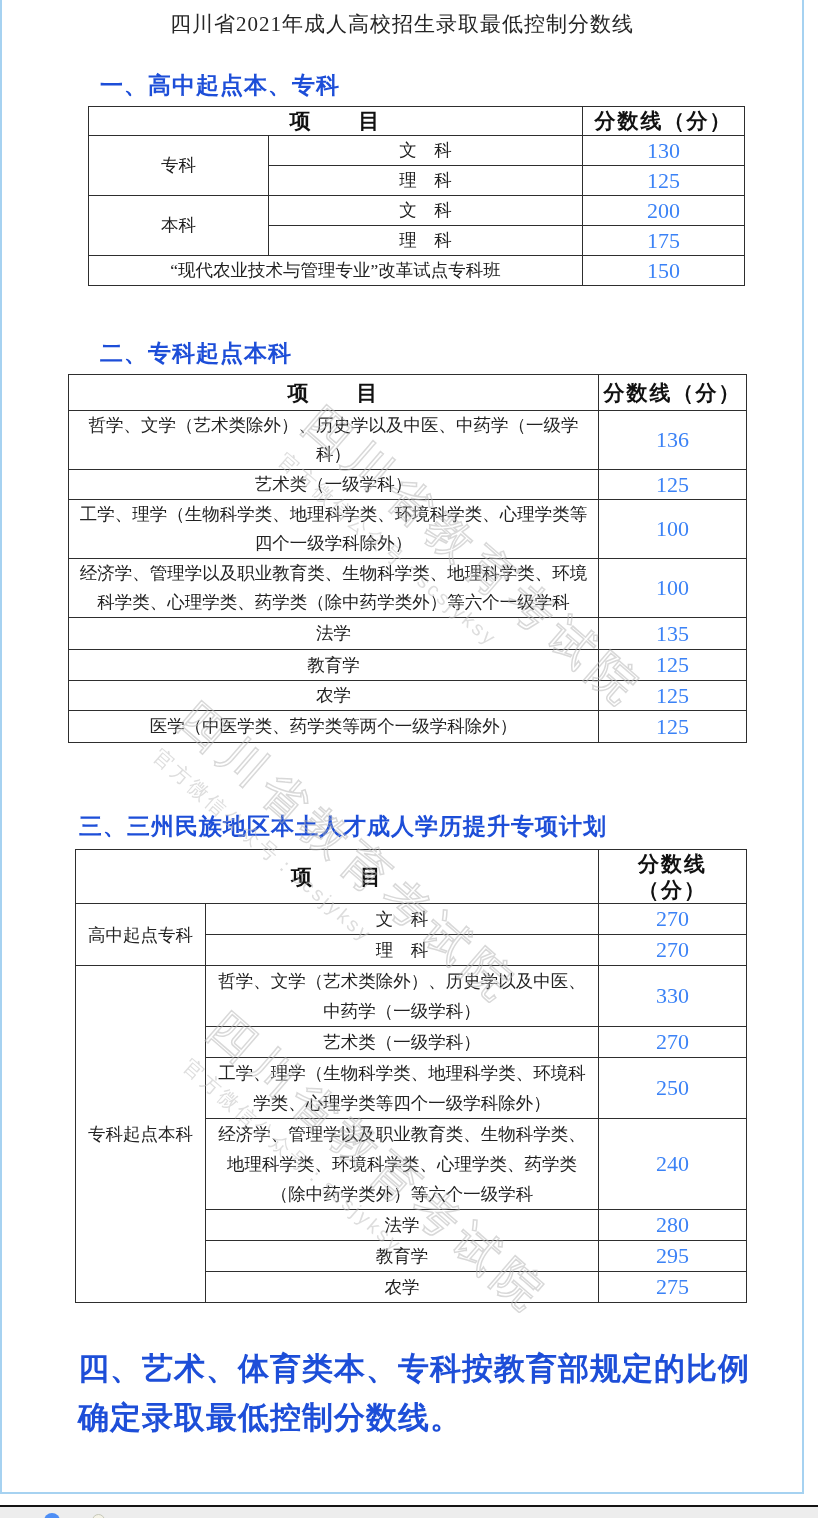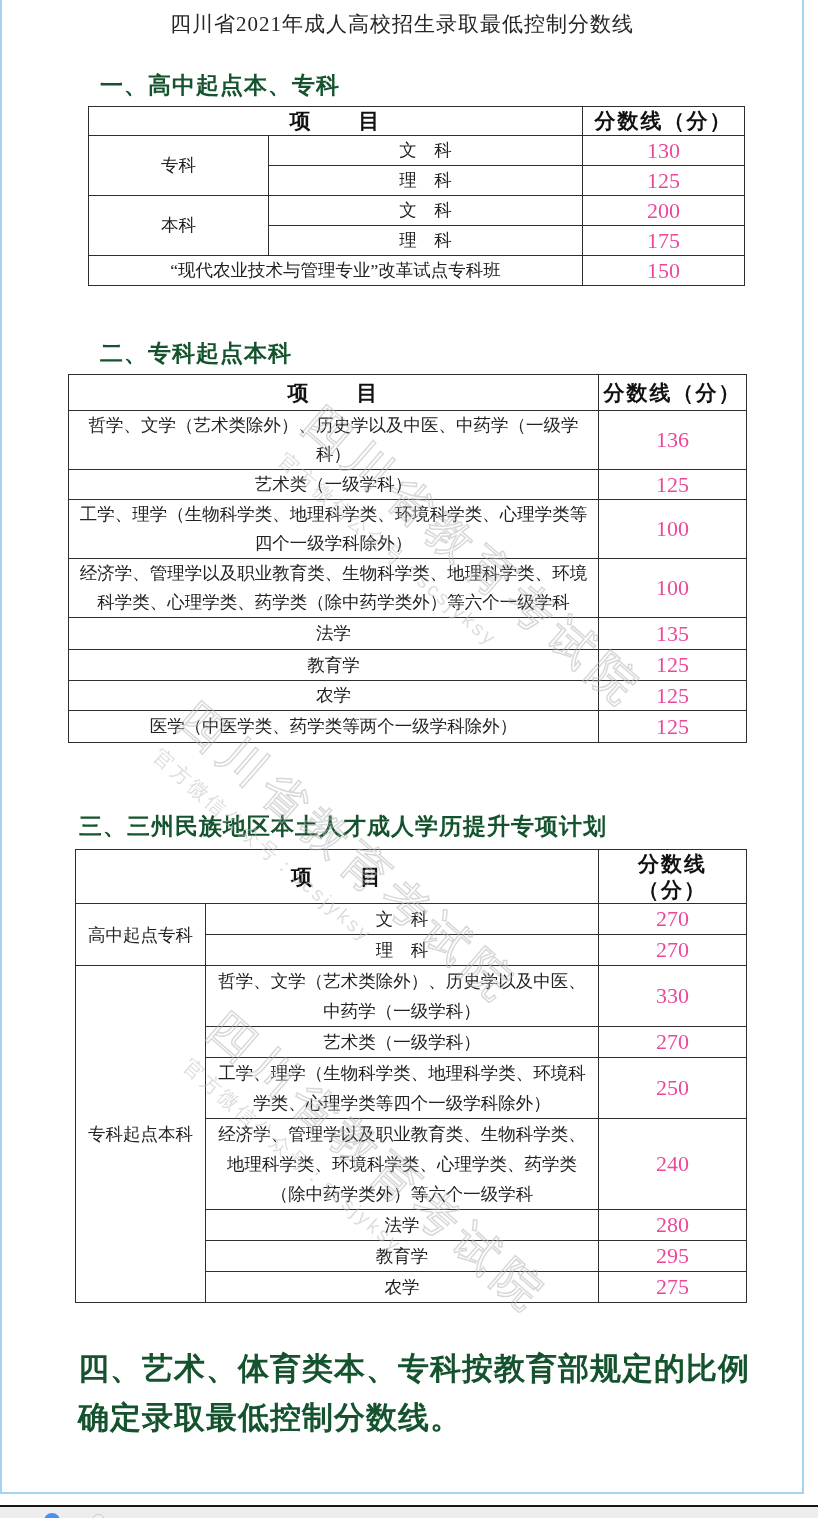--- a/index.html
+++ b/index.html
@@ -7,34 +7,34 @@
               font-family:"Liberation Serif","DejaVu Serif",serif; }
 
   .frame { position:absolute; left:0; top:-4px; width:804px; height:1498px;
            border:2px solid #a6d2f1; background:transparent; }
 
   .doc-title { position:absolute; left:0; top:10px; width:804px; text-align:center;
                font-size:21px; letter-spacing:1px; color:#252525;
                font-family:"Liberation Serif","DejaVu Serif",serif; }
 
   .sec-heading { position:absolute; font-family:"Liberation Sans","DejaVu Sans",sans-serif;
-                 font-weight:bold; font-size:23px; color:#14532d; letter-spacing:1px; }
+                 font-weight:bold; font-size:23px; color:#1d4ed8; letter-spacing:1px; }
   #h1 { left:100px; top:70px; }
   #h2 { left:100px; top:338px; }
   #h3 { left:79px;  top:811px; }
   #h4 { left:78px;  top:1344px; width:672px; line-height:49px; font-size:31px; }
 
   table { border-collapse:collapse; table-layout:fixed; position:absolute; background:transparent; }
   table, td, th { border:1.5px solid #2e2e2e; }
   td, th { text-align:center; vertical-align:middle; overflow:hidden;margin-left:28px; }
 
   th { font-family:"Liberation Sans","DejaVu Sans",sans-serif; font-weight:bold;
        font-size:21px; color:#111; letter-spacing:2px; }
   td { font-size:17.5px; color:#222; line-height:29px; padding:0 5px; }
-  td.score { font-size:22px; color:#ec4899; letter-spacing:0; line-height:normal;
+  td.score { font-size:22px; color:#3b82f6; letter-spacing:0; line-height:normal;
              font-family:"Liberation Serif","DejaVu Serif",serif; }
   td.group { font-size:17.5px; }
 
   #table1 { left:88px;  top:106px;  width:656px; }
   #table2 { left:68px;  top:374px;  width:678px; }
   #table3 { left:75px;  top:849px;  width:671px; } tr.h29{height:29px} tr.h30{height:30px} tr.h31{height:31px}
   tr.h32{height:32px} tr.h36{height:36px} tr.h54{height:54px} tr.h58{height:58px}
   tr.h60{height:60px} tr.h90{height:90px}
   #table3 td { line-height:30px; }
   .two-line div { line-height:26px; }

